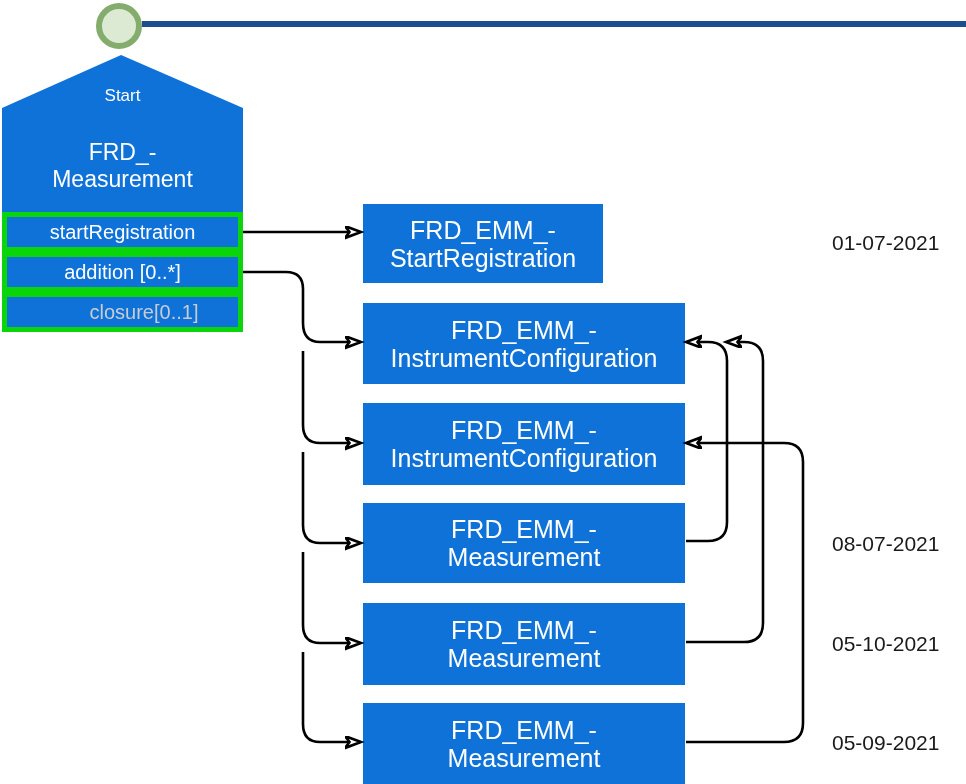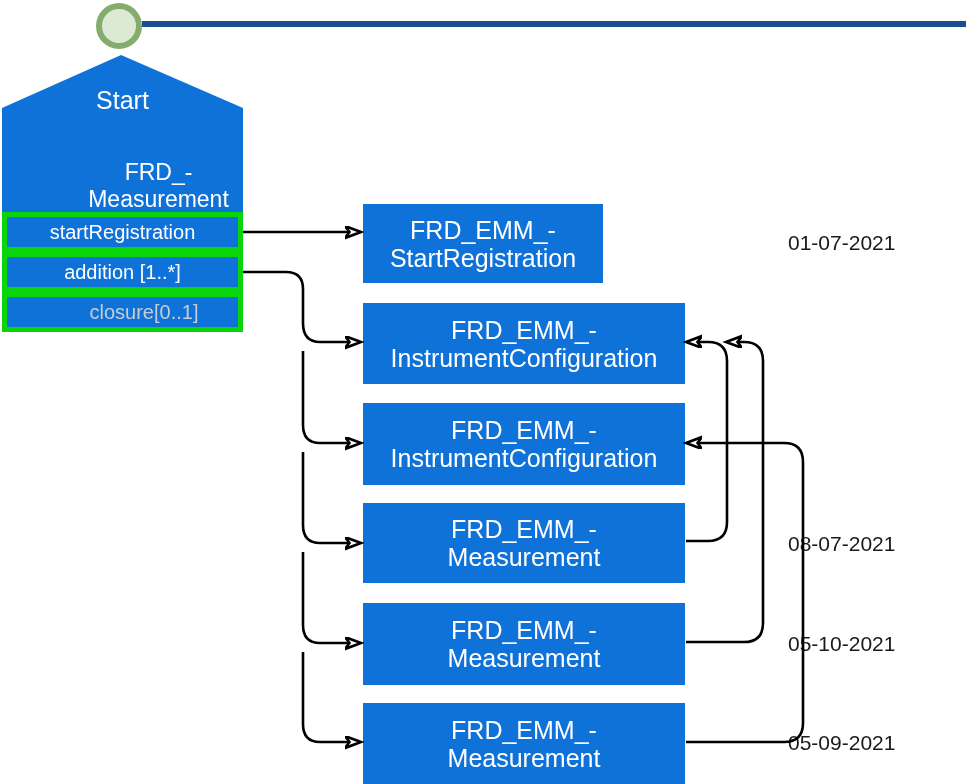--- a/index.html
+++ b/index.html
@@ -13,43 +13,43 @@
     position:absolute;left:96px;top:3px;width:34px;height:34px;border-radius:50%;
     border:6px solid #84ad6d;background:#dcead4;
   }
   
   .start-group{position:absolute;left:2px;top:55px;width:241px;}
   .pentagon{
     position:relative;width:241px;height:157px;background:#0e72d8;
     clip-path:polygon(49.4% 0%, 100% 33.8%, 100% 100%, 0% 100%, 0% 33.8%);
   }
   .start-title{position:absolute;top:31px;left:0;width:100%;text-align:center;
-    color:#fff;font-size:25px;}
-  .start-name{position:absolute;top:104px;left:0;width:100%;text-align:center;
-    color:#fff;font-size:23px;line-height:27px;padding-left:36px;}
+    color:#fff;font-size:17px;}
+  .start-name{position:absolute;top:84px;left:0;width:100%;text-align:center;
+    color:#fff;font-size:23px;line-height:27px;}
   .op-row{
     box-sizing:border-box;width:241px;height:40px;background:#0e72d8;
     border:5px solid #0ad50a;display:flex;align-items:center;justify-content:center;
     color:#ffffff;font-size:20px;
   }
   .op-muted{color:#c8ccd2;padding-left:43px;}
   
   .ebox{
     position:absolute;background:#0e72d8;color:#fff;display:flex;flex-direction:column;
     align-items:center;justify-content:center;text-align:center;
     font-size:25px;line-height:28px;
   }
   .b1{left:363px;top:204px;width:240px;height:79px;}
   .b2{left:363px;top:303px;width:322px;height:81px;}
   .b3{left:363px;top:403px;width:322px;height:82px;}
   .b4{left:363px;top:503px;width:322px;height:80px;}
   .b5{left:363px;top:603px;width:322px;height:82px;}
   .b6{left:363px;top:703px;width:322px;height:81px;}
   
-  .date{position:absolute;left:788px;width:135px;color:#1a1a1a;font-size:21px;white-space:nowrap;}
+  .date{position:absolute;left:832px;width:135px;color:#1a1a1a;font-size:21px;white-space:nowrap;}
   .d1{top:231px;} .d2{top:532px;} .d3{top:632px;} .d4{top:731px;}
   
   svg.connectors{position:absolute;left:0;top:0;pointer-events:none;}
   svg.connectors path{stroke:#000;stroke-width:2.6;fill:none;}
 </style>
 </head>
 <body>
 
 <div class="canvas">
 
@@ -61,21 +61,21 @@
       <div class="start-title">Start</div>
       <div class="start-name">
         <div>FRD_-</div>
         <div>Measurement</div>
       </div>
     </div>
     <div class="op-row">
       <span>startRegistration</span>
     </div>
     <div class="op-row">
-      <span>addition [1..*]</span>
+      <span>addition [0..*]</span>
     </div>
     <div class="op-row op-muted">
       <span>closure[0..1]</span>
     </div>
   </div>
 
   <div class="ebox b1">
     <div>FRD_EMM_-</div>
     <div>StartRegistration</div>
   </div>

